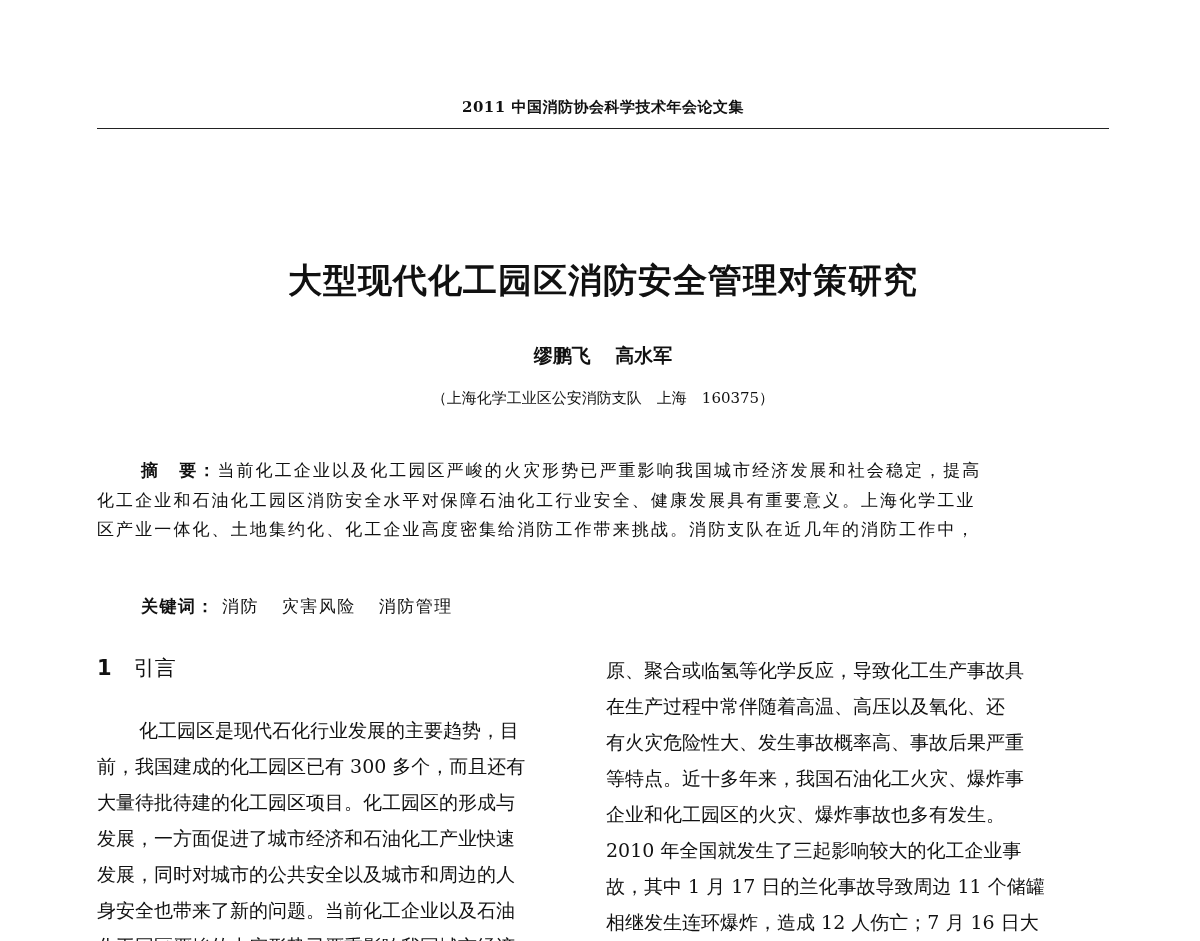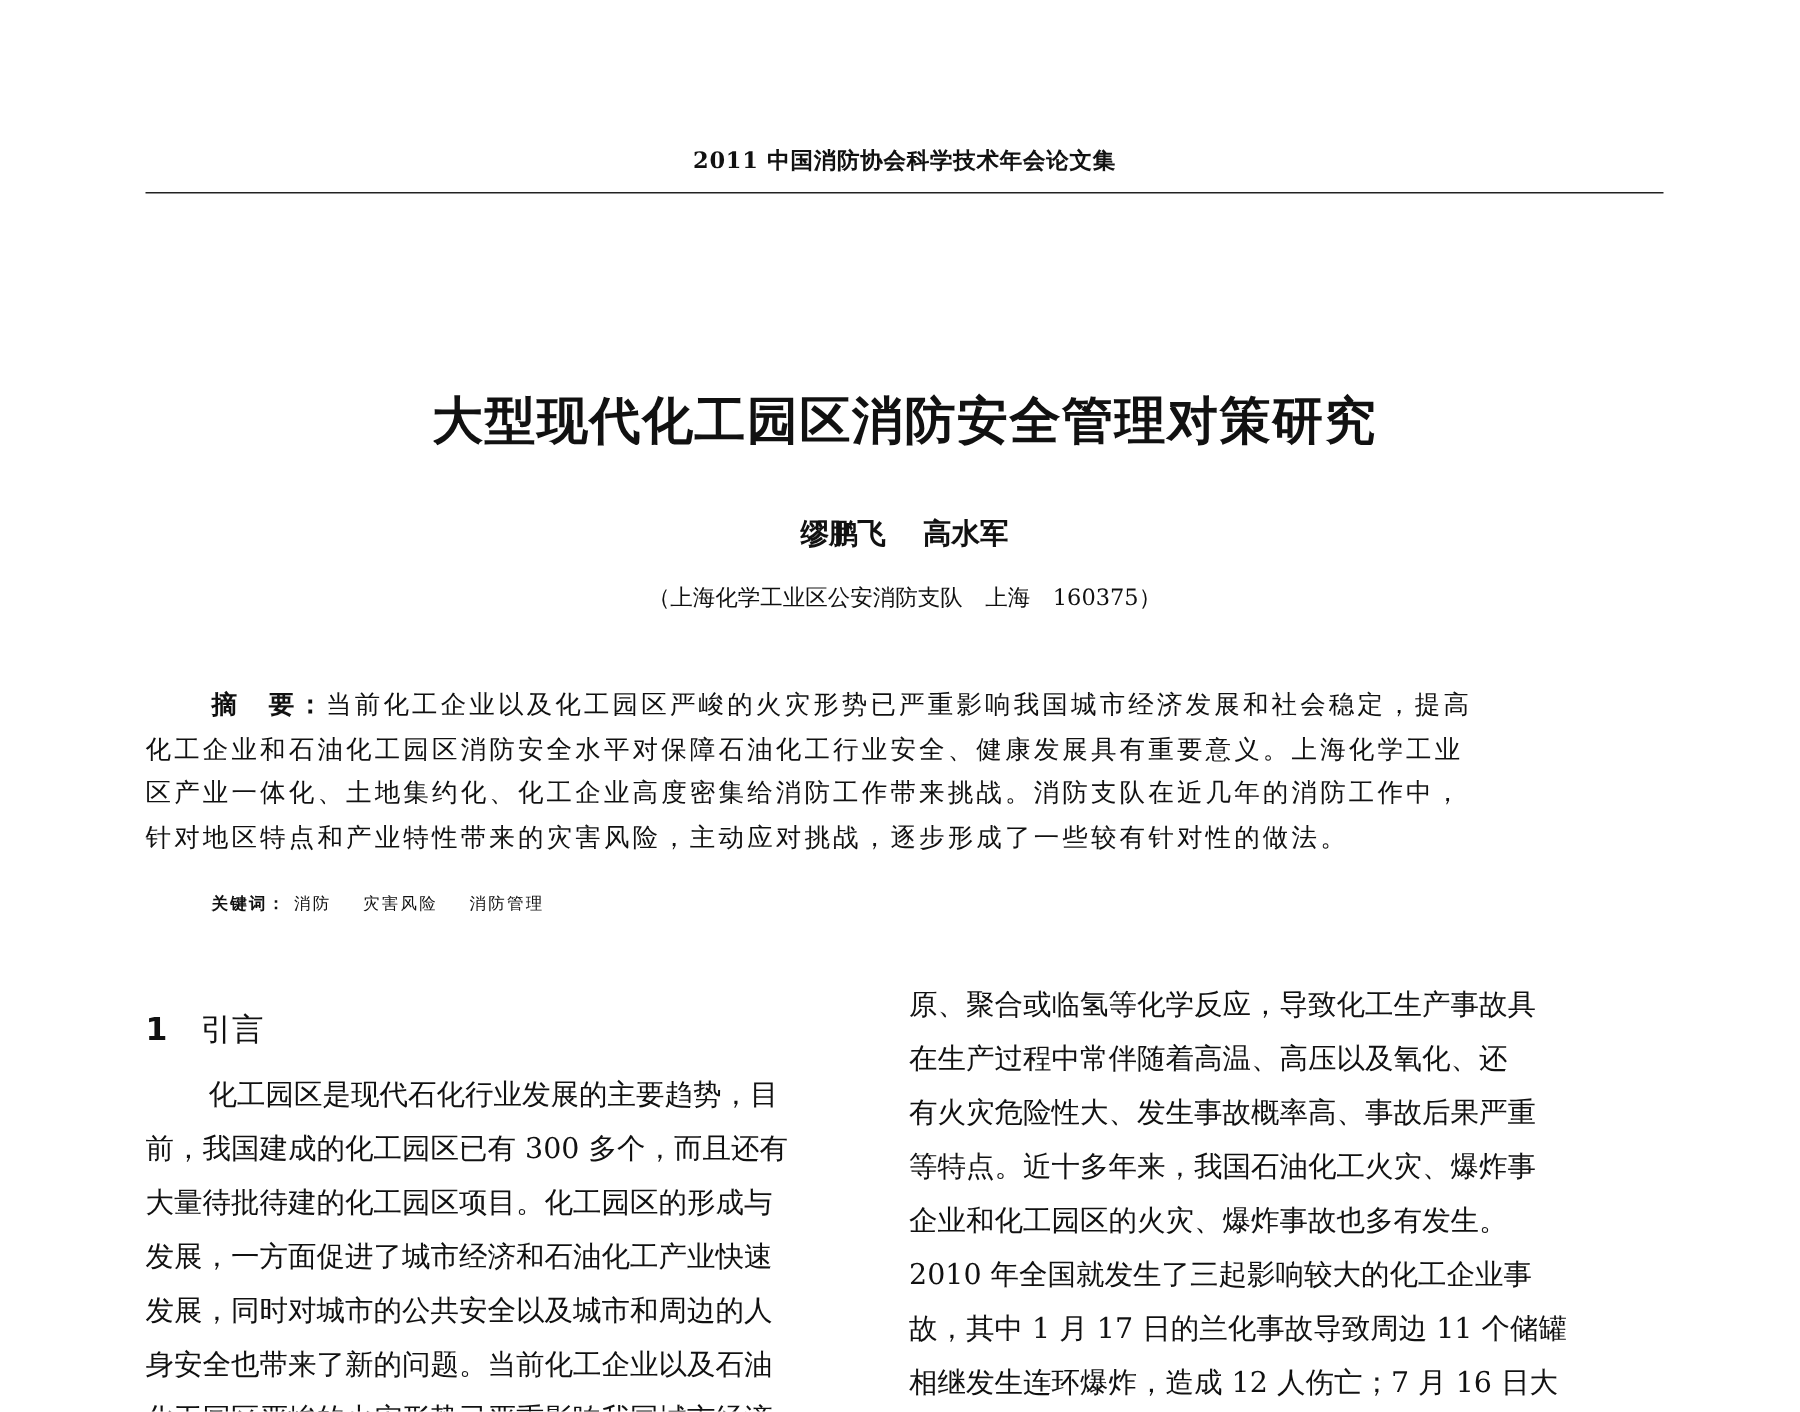--- a/index.html
+++ b/index.html
@@ -28,26 +28,26 @@
       position:absolute; left:97px; top:389px; width:1012px; text-align:center;
       font-size:15px;
     }
     .abstract {
       position:absolute; left:97px; top:456px; width:1012px;
       font-size:17px; line-height:29.5px; letter-spacing:2.1px; text-align:justify;
     }
     .abstract .lbl { font-weight:bold; font-family:"DejaVu Sans", "Liberation Sans", sans-serif; }
     .abs-indent { padding-left:44px; }
     .keywords {
-      position:absolute; left:141px; top:595px; font-size:11px; letter-spacing:1.5px;
+      position:absolute; left:141px; top:595px; font-size:17px; letter-spacing:1.5px;
     }
     .keywords .lbl { font-weight:bold; font-family:"DejaVu Sans", "Liberation Sans", sans-serif; }
     .keywords .kw { margin-right:16px; }
     .section-head {
-      position:absolute; left:97px; top:672px; font-size:21px;
+      position:absolute; left:97px; top:654px; font-size:21px;
       font-family:"DejaVu Sans", "Liberation Sans", sans-serif;
     }
     .section-head .num { font-weight:bold; margin-right:22px; }
     .col {
       position:absolute; width:500px; font-size:19px; line-height:36px;
       text-align:justify;
     }
     .col-left { left:97px; top:712px; }
     .col-right { left:606px; top:652px; }
     .line { white-space:nowrap; overflow:hidden; height:36px; }
@@ -65,21 +65,20 @@
   <span>缪鹏飞</span>
   <span>高水军</span>
 </div>
 
 <div class="affil">（上海化学工业区公安消防支队　上海　160375）</div>
 
 <div class="abstract">
   <div class="abs-indent"><span class="lbl">摘　要：</span><span>当前化工企业以及化工园区严峻的火灾形势已严重影响我国城市经济发展和社会稳定，提高</span></div>
   <div>化工企业和石油化工园区消防安全水平对保障石油化工行业安全、健康发展具有重要意义。上海化学工业</div>
   <div>区产业一体化、土地集约化、化工企业高度密集给消防工作带来挑战。消防支队在近几年的消防工作中，</div>
-  <div>针对地区特点和产业特性带来的灾害风险，主动应对挑战，逐步形成了一些较有针对性的做法。</div>
 </div>
 
 <div class="keywords">
   <span class="lbl">关键词：</span>
   <span class="kw">消防</span>
   <span class="kw">灾害风险</span>
   <span class="kw">消防管理</span>
 </div>
 
 <div class="section-head">

